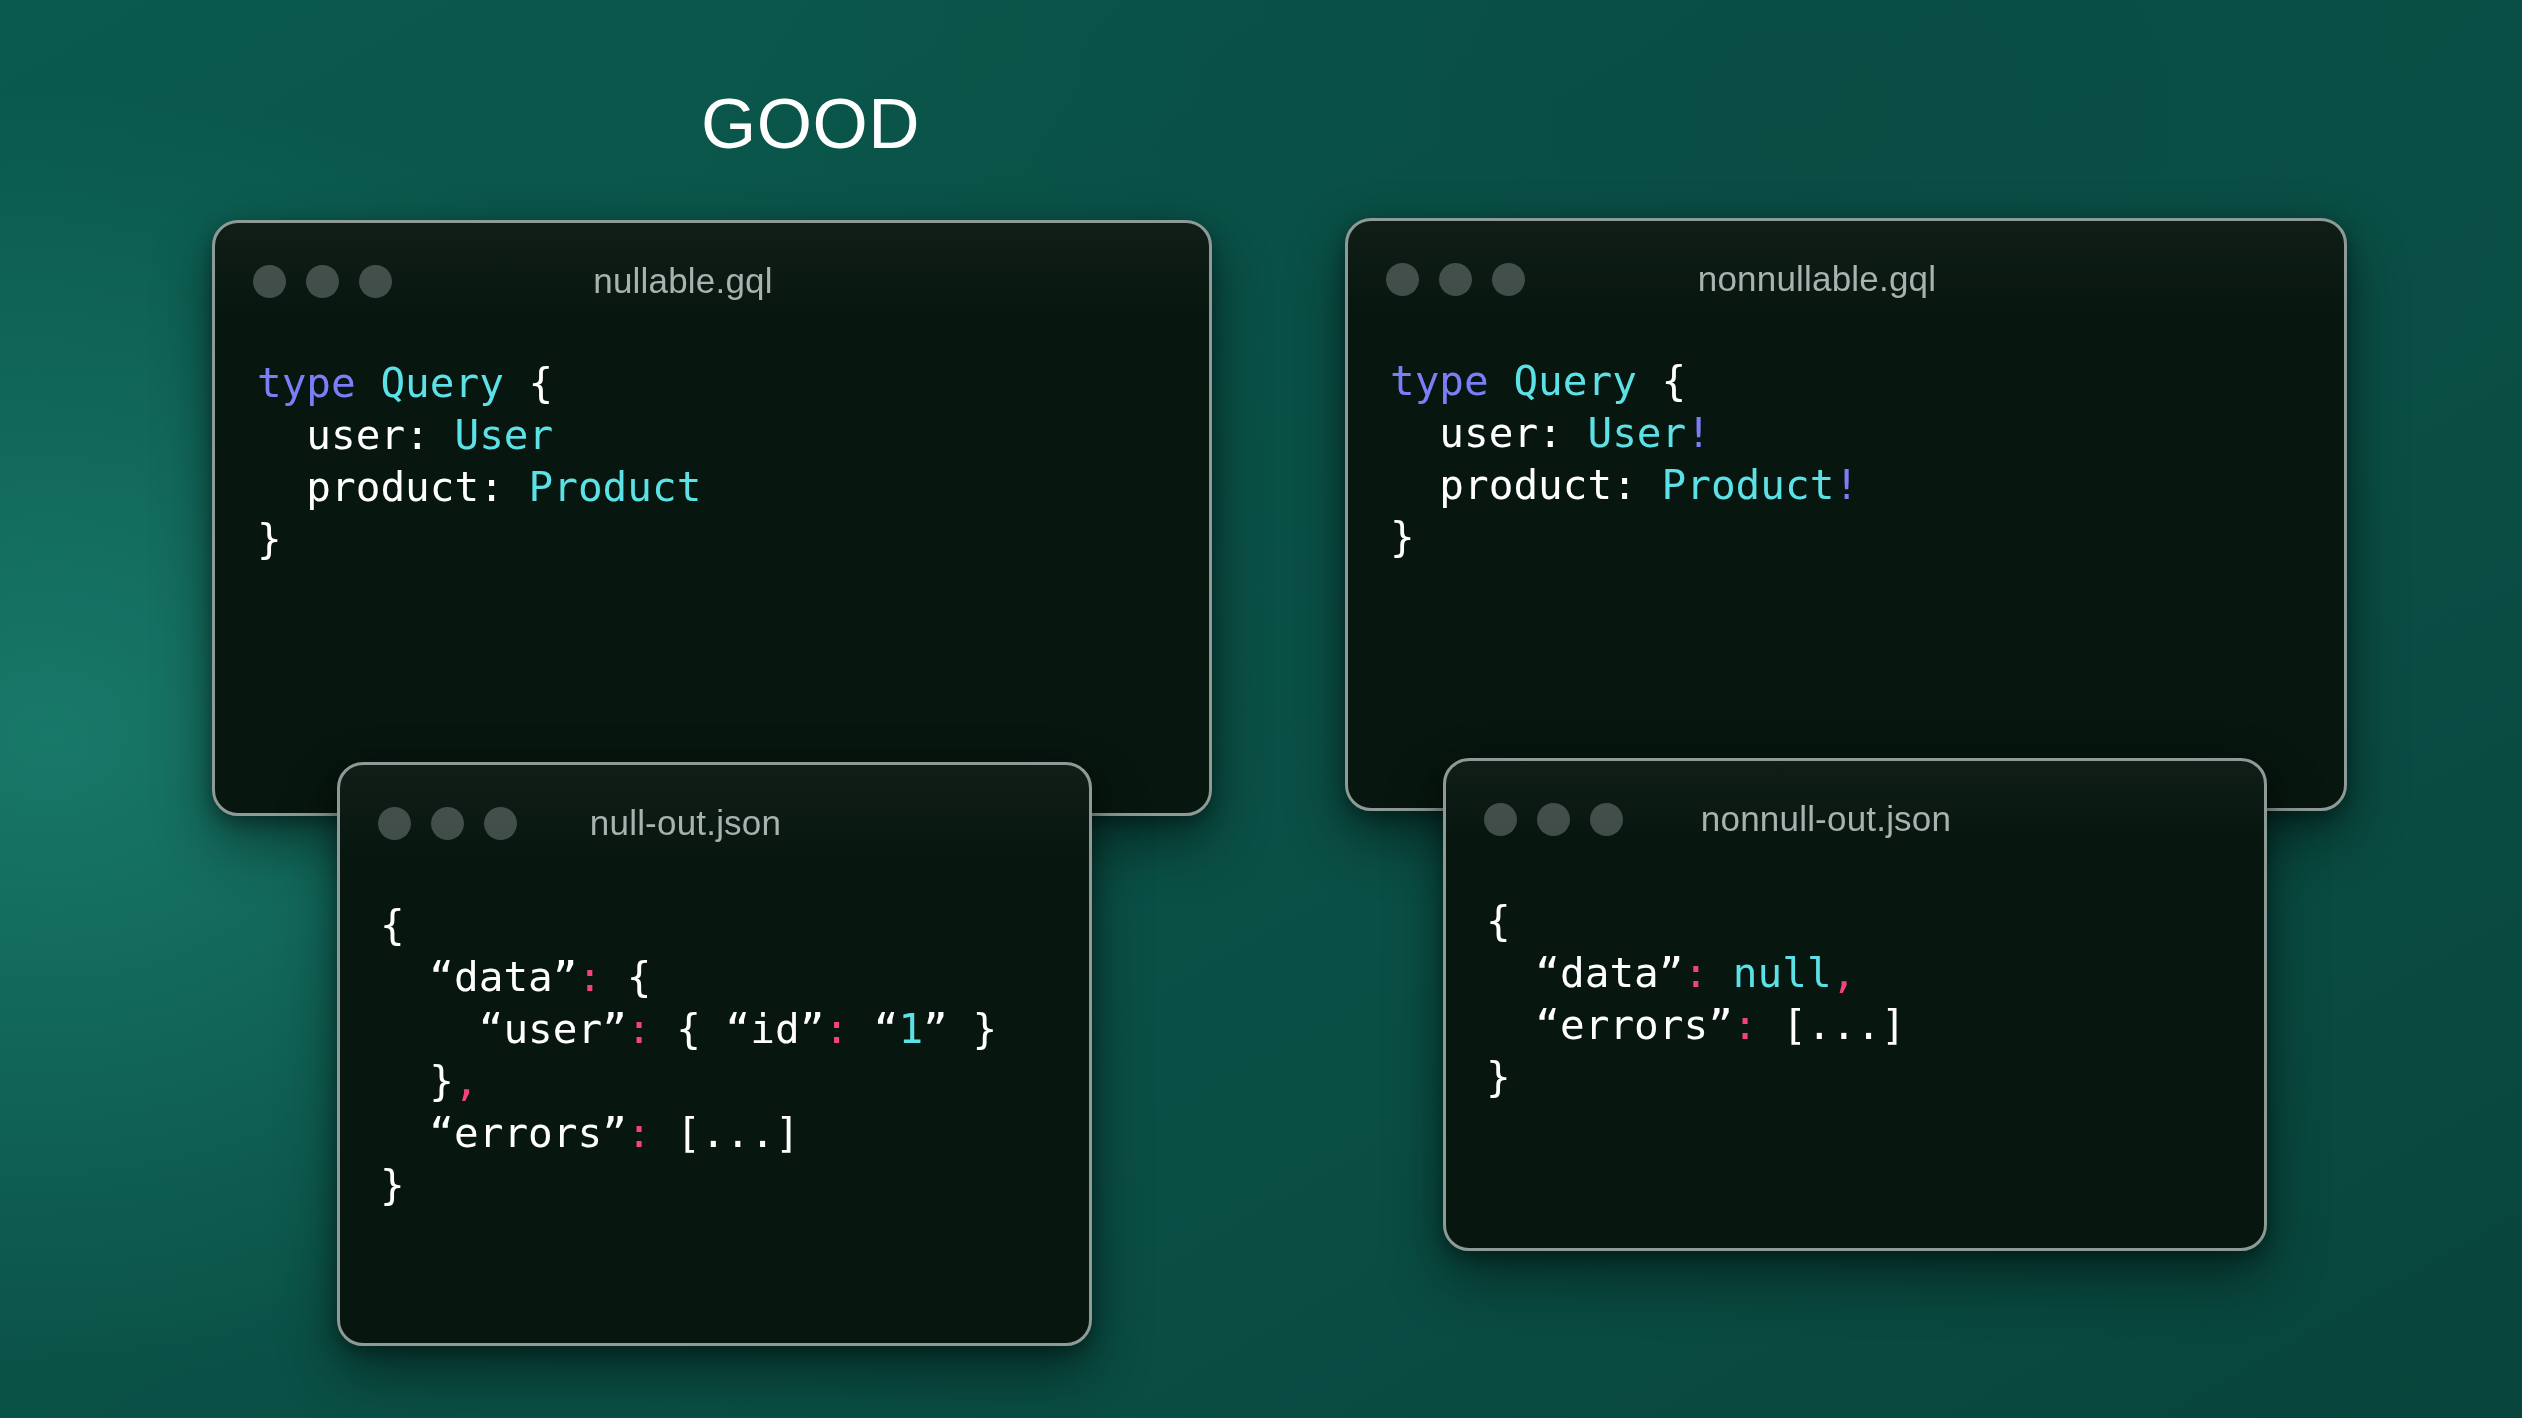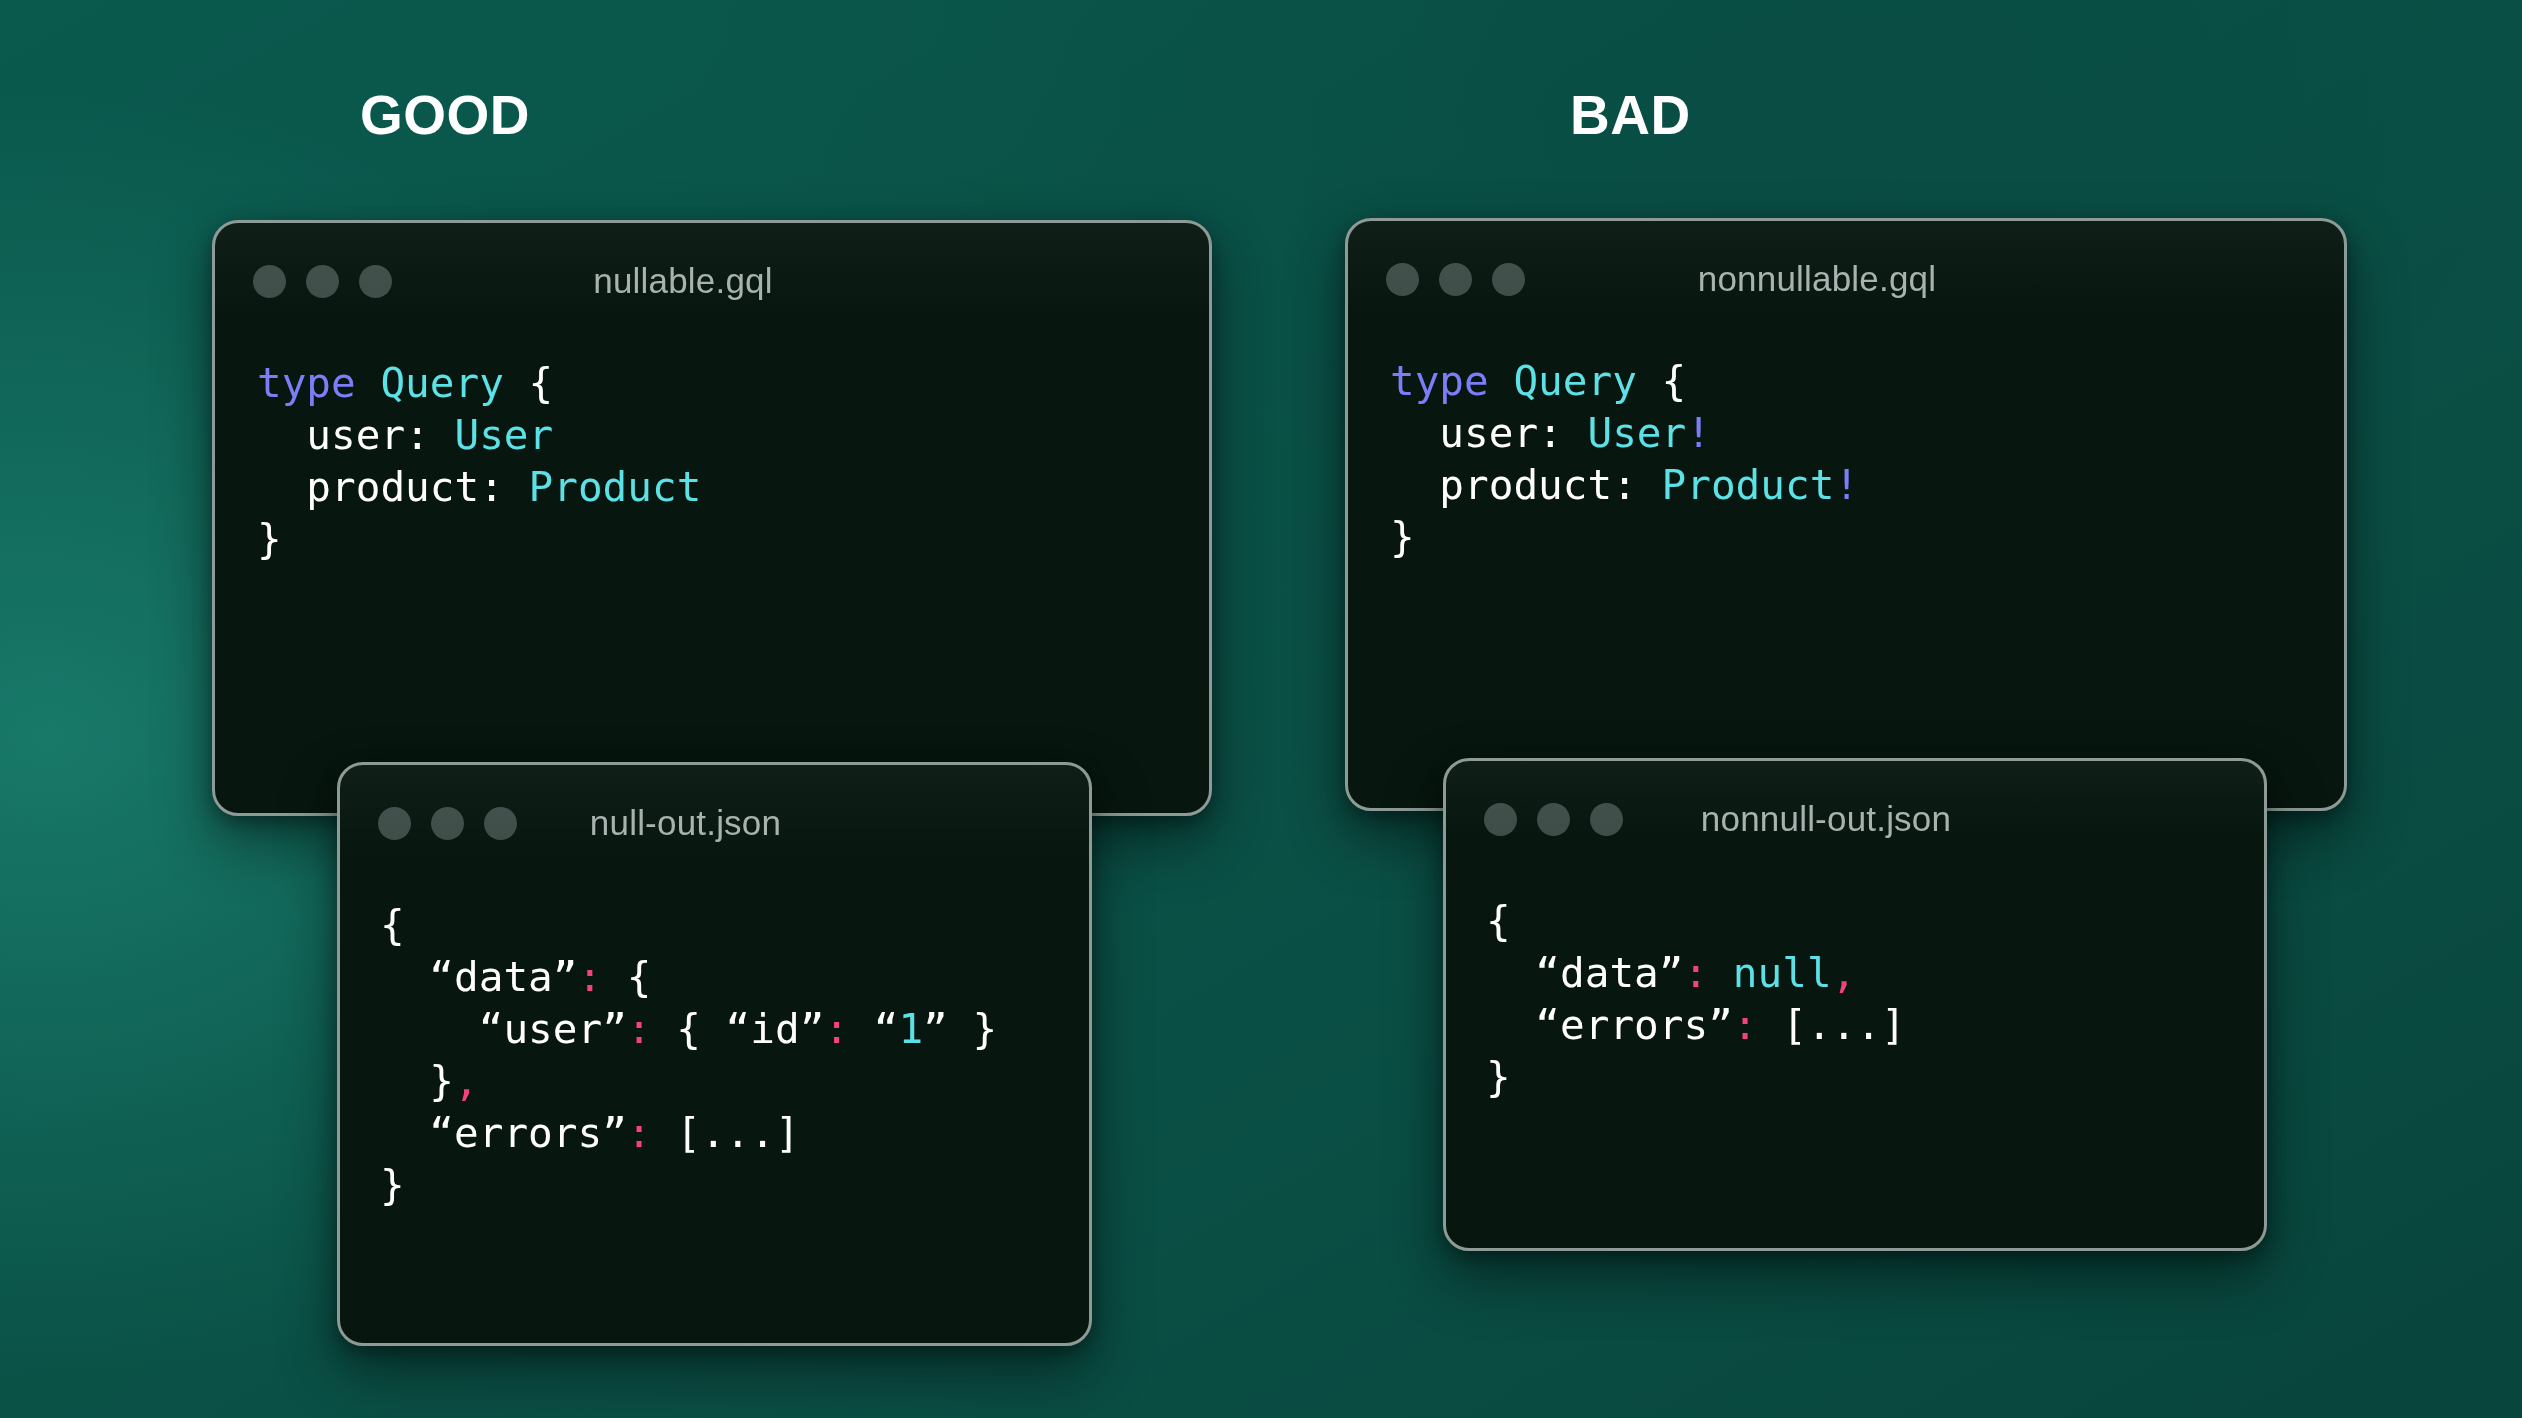--- a/index.html
+++ b/index.html
@@ -23,25 +23,25 @@
       radial-gradient(ellipse 1100px 900px at 2% 52%, rgba(35,150,130,0.55) 0%, rgba(35,150,130,0.22) 42%, rgba(35,150,130,0) 72%),
       radial-gradient(ellipse 1600px 1200px at 72% 8%, rgba(9,74,66,0.65) 0%, rgba(9,74,66,0.0) 70%),
       linear-gradient(150deg, #0a5a4e 0%, #0a5449 32%, #0a4f45 62%, #08453c 100%);
     overflow: hidden;
   }
 
   
   .heading {
     position: absolute;
     color: #ffffff;
-    font-size: 55px;
-    font-weight: 700;
+    font-size: 71px;
+    font-weight: 400;
     letter-spacing: 0.5px;
     line-height: 1;
-    text-align: left;
+    text-align: right;
     white-space: nowrap;
     user-select: none;
   }
   #heading-good { left: 360px; top: 88px; width: 560px; }
   #heading-bad  { left: 1570px; top: 88px; width: 560px; }
 
   
   .win {
     position: absolute;
     border: 3px solid #8d9a96;
@@ -121,21 +121,20 @@
   #win-good-json .code,
   #win-bad-json .code { font-size: 41px; padding-left: 40px; }
 </style>
 </head>
 <body>
 
 <div id="stage">
 
   <div class="heading" id="heading-good">GOOD</div>
 
-  <div class="heading" id="heading-bad">BAD</div>
 
   <div class="win" id="win-good-gql">
     <div class="titlebar">
       <div class="dots">
         <span class="dot"></span>
         <span class="dot"></span>
         <span class="dot"></span>
       </div>
       <div class="filename shift-left">nullable.gql</div>
     </div>

